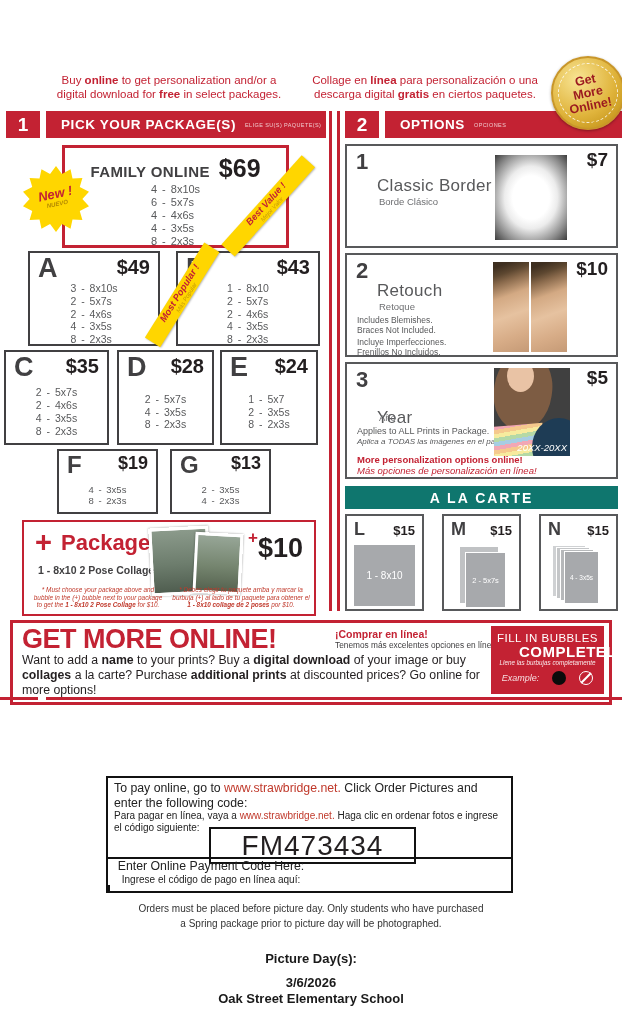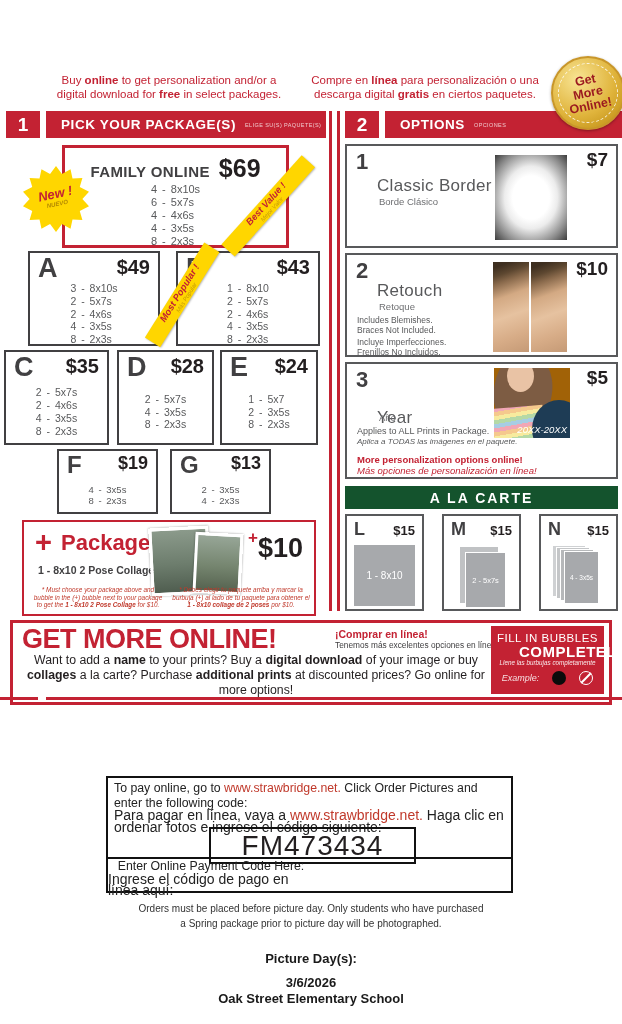--- a/index.html
+++ b/index.html
@@ -85,81 +85,81 @@
   .opt-price{position:absolute;right:8px;top:3px;font-size:19px;font-weight:800;color:#231f20;}
   .opt-name{position:absolute;left:30px;top:30px;font-size:17px;color:#58595b;letter-spacing:.3px;}
   .opt-name-es{position:absolute;left:32px;top:50px;font-size:9.5px;color:#6d6e71;}
   .opt-desc{position:absolute;left:10px;font-size:8.5px;line-height:10px;color:#58595b;}
   .opt-red-b{position:absolute;left:10px;font-size:9.5px;font-weight:800;color:#c32233;}
   .opt-red-i{position:absolute;left:10px;font-size:9.5px;font-style:italic;color:#c32233;}
   .vignette{position:absolute;left:148px;top:9px;width:72px;height:85px;
         background:radial-gradient(ellipse at center,#ffffff 36%,#ececec 52%,#8a8a8a 80%,#3c3c3c 100%);}
   .face{position:absolute;top:7px;width:36px;height:90px;
         background:linear-gradient(160deg,#3e2f20 6%,#5d4730 15%,#8a6a4c 23%,#d3a983 38%,#e6c2a0 58%,#d7ac87 80%,#c59a76 100%);}
-  .yearphoto{position:absolute;left:147px;top:4px;width:76px;height:70px;background:#a16207;overflow:hidden;}
+  .yearphoto{position:absolute;left:147px;top:4px;width:76px;height:88px;background:#404040;overflow:hidden;}
   .y-hair{position:absolute;left:0px;top:-16px;width:58px;height:78px;border-radius:48%;
         background:#7d5c43;transform:rotate(8deg);}
   .y-face{position:absolute;left:13px;top:-8px;width:27px;height:32px;border-radius:50%;background:#e9c3a5;}
   .y-shirt{position:absolute;left:-6px;bottom:-5px;width:56px;height:36px;transform:rotate(-5deg);
         background:repeating-linear-gradient(175deg,#f1a7b5 0 4px,#f5c98d 4px 8px,#f7eb9e 8px 12px,#b5d9a6 12px 16px,#a7cde3 16px 20px);}
   .y-pack{position:absolute;right:-16px;bottom:-20px;width:54px;height:58px;border-radius:50%;background:#1e3c55;}
   .y-label{position:absolute;right:3px;bottom:3px;color:#fff;font-size:9.5px;font-style:italic;}
 
   
-  .alc-bar{position:absolute;left:345px;top:486px;width:273px;height:23px;background:#14532d;color:#fff;
+  .alc-bar{position:absolute;left:345px;top:486px;width:273px;height:23px;background:#0f766e;color:#fff;
         display:flex;align-items:center;justify-content:center;font-weight:700;font-size:14px;letter-spacing:2px;}
   .alc{position:absolute;top:514px;width:79px;height:97px;border:2px solid #58595b;box-sizing:border-box;background:#fff;}
   .alc-head{display:flex;justify-content:space-between;padding:3px 7px 0;align-items:baseline;}
   .alc-letter{font-size:18px;font-weight:800;color:#414042;}
   .alc-price{font-size:13px;font-weight:800;color:#231f20;}
   .sheet{position:absolute;background:#a7a9ac;border:1px solid #fff;box-sizing:border-box;}
   .sheet-label{color:#fff;display:flex;align-items:center;justify-content:center;width:100%;height:100%;}
 
   
   .banner{position:absolute;left:10px;top:620px;width:602px;height:85px;border:3.5px solid #c32233;
         box-sizing:border-box;background:#fff;}
   .gm-title{position:absolute;left:9px;top:1px;font-size:27px;font-weight:800;color:#c32233;letter-spacing:-.5px;}
   .gm-es-b{position:absolute;left:322px;top:5px;font-size:10.5px;font-weight:800;color:#c32233;}
   .gm-es-s{position:absolute;left:322px;top:17px;font-size:8.3px;color:#414042;}
-  .gm-body{position:absolute;left:9px;top:30px;width:468px;font-size:12.3px;line-height:15px;color:#231f20;text-align:center;}
+  .gm-body{position:absolute;left:9px;top:30px;width:468px;font-size:12.3px;line-height:15px;color:#231f20;}
   .gm-body b{font-weight:800;}
   .fill-box{position:absolute;right:5px;top:3px;width:113px;height:68px;background:#c32233;color:#fff;text-align:center;}
   .fill-t1{font-size:11.5px;letter-spacing:.5px;margin-top:6px;}
   .fill-t2{font-size:15px;font-weight:700;letter-spacing:.5px;line-height:15px;margin-left:28px;}
   .fill-es{font-size:6.3px;font-style:italic;opacity:.9;}
   .fill-ex{display:flex;align-items:center;justify-content:center;gap:13px;margin-top:5px;}
   .fill-ex-label{font-size:9px;font-style:italic;opacity:.85;}
   .dot{width:14px;height:14px;border-radius:50%;background:#0b0b0b;}
   .nocircle{width:12px;height:12px;border:1.5px solid #fff;border-radius:50%;position:relative;}
   .nocircle::after{content:"";position:absolute;left:-1.5px;top:4.5px;width:14px;height:1.8px;background:#fff;transform:rotate(-45deg);}
 
   
   .paybox{position:absolute;left:106px;top:776px;width:407px;height:117px;border:2px solid #111;box-sizing:border-box;}
   .pay-top{padding:3px 6px 0 6px;}
   .pay-en{font-size:12.3px;line-height:14.5px;color:#222;}
-  .pay-es{font-size:14px;line-height:11.5px;color:#222;}
+  .pay-es{font-size:10px;line-height:11.5px;color:#222;}
   .link{color:#c0392b;text-decoration:none;cursor:pointer;}
   .codebox{position:absolute;left:101px;top:49px;width:203px;height:33px;border:2px solid #111;
         display:flex;align-items:center;justify-content:center;font-size:28px;font-weight:500;letter-spacing:1px;}
   .pay-bottom{position:absolute;left:0;right:0;bottom:0;height:32px;border-top:2px solid #111;display:flex;flex-direction:column;}
   .pay-cell-l{width:206px;display:flex;flex-direction:column;align-items:center;justify-content:center;}
   .pay-cell-r{flex:1;border-left:2px solid #111;}
 
   
   .center-txt{position:absolute;left:0;width:622px;text-align:center;}
   .notice{font-size:10px;color:#333;}
   .pd{font-weight:700;font-size:13px;color:#1a1a1a;}
 </style>
 </head>
 <body>
 
 <div class="page">
 
   <div class="promo promo-en"><span>Buy </span><b>online</b><span> to get personalization and/or a</span><br><span>digital download for </span><b>free</b><span> in select packages.</span></div>
-  <div class="promo promo-es"><span>Compre en </span><b>línea</b><span> para personalización o una</span><br><span>descarga digital </span><b>gratis</b><span> en ciertos paquetes.</span></div>
+  <div class="promo promo-es"><span>Collage en </span><b>línea</b><span> para personalización o una</span><br><span>descarga digital </span><b>gratis</b><span> en ciertos paquetes.</span></div>
 
   <div class="seal">
     <div class="seal-inner">
       <span>Get</span>
       <span>More</span>
       <span>Online!</span>
     </div>
   </div>
 
   <div class="sec-num" style="left:6px;">

